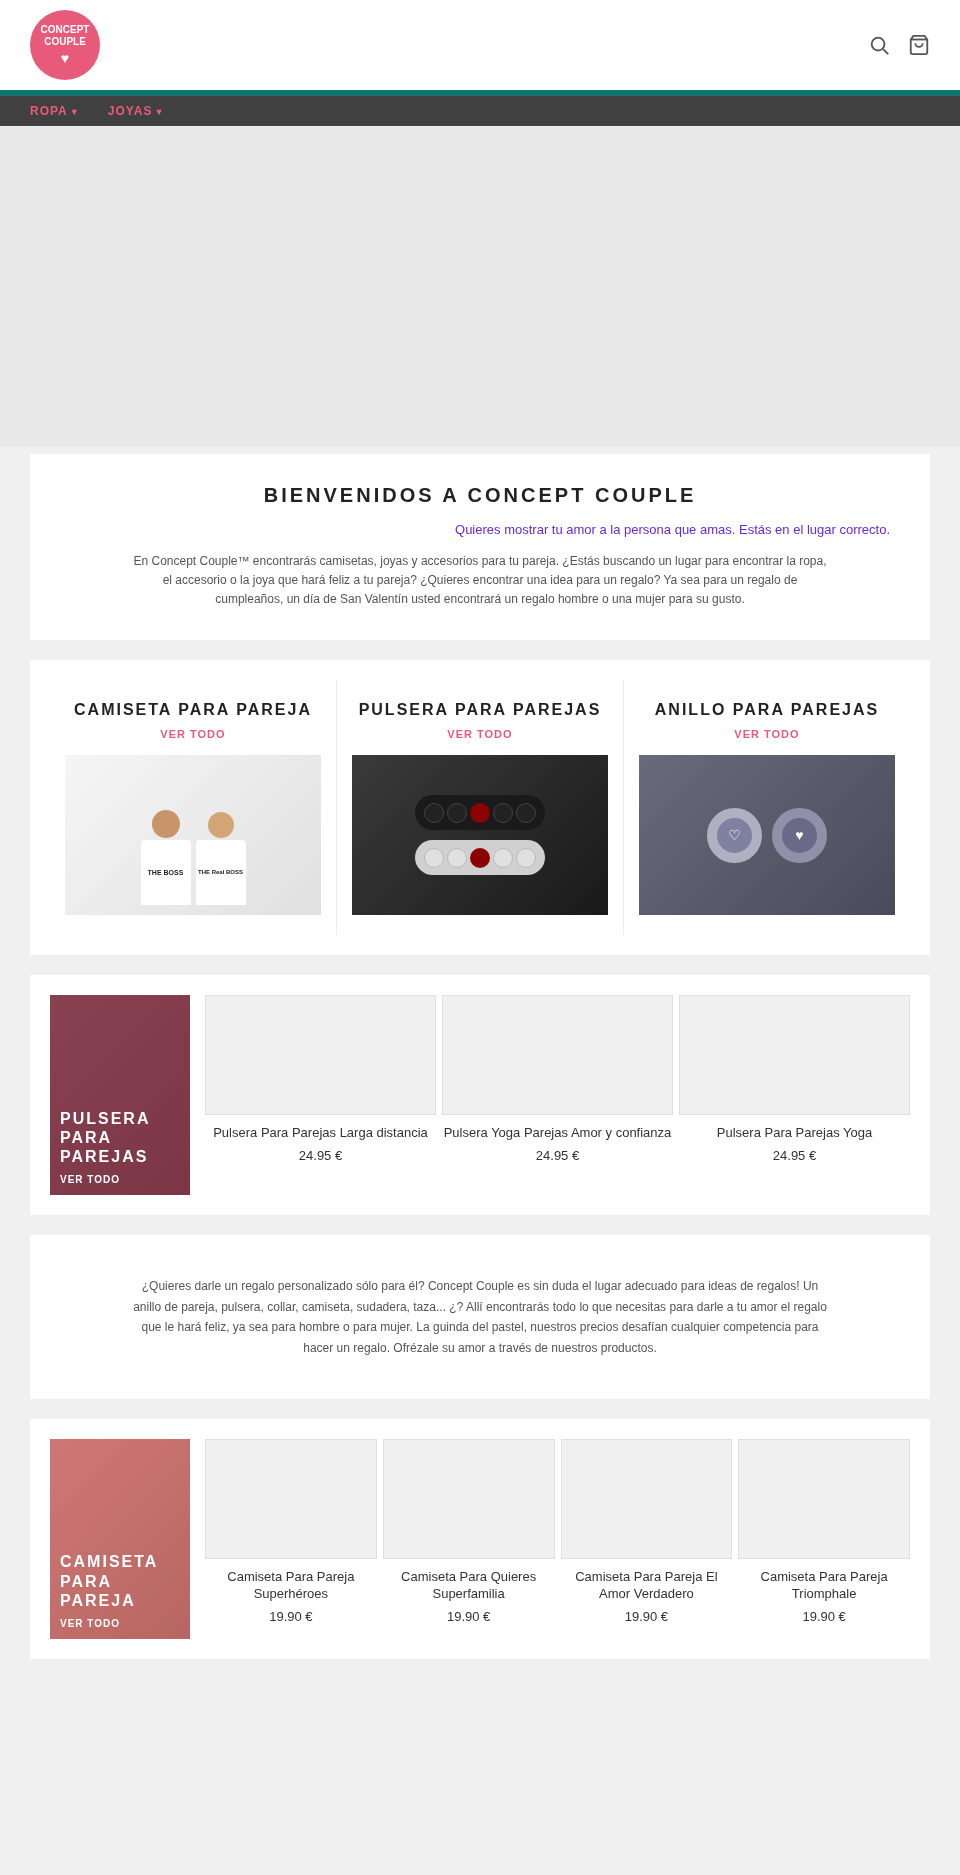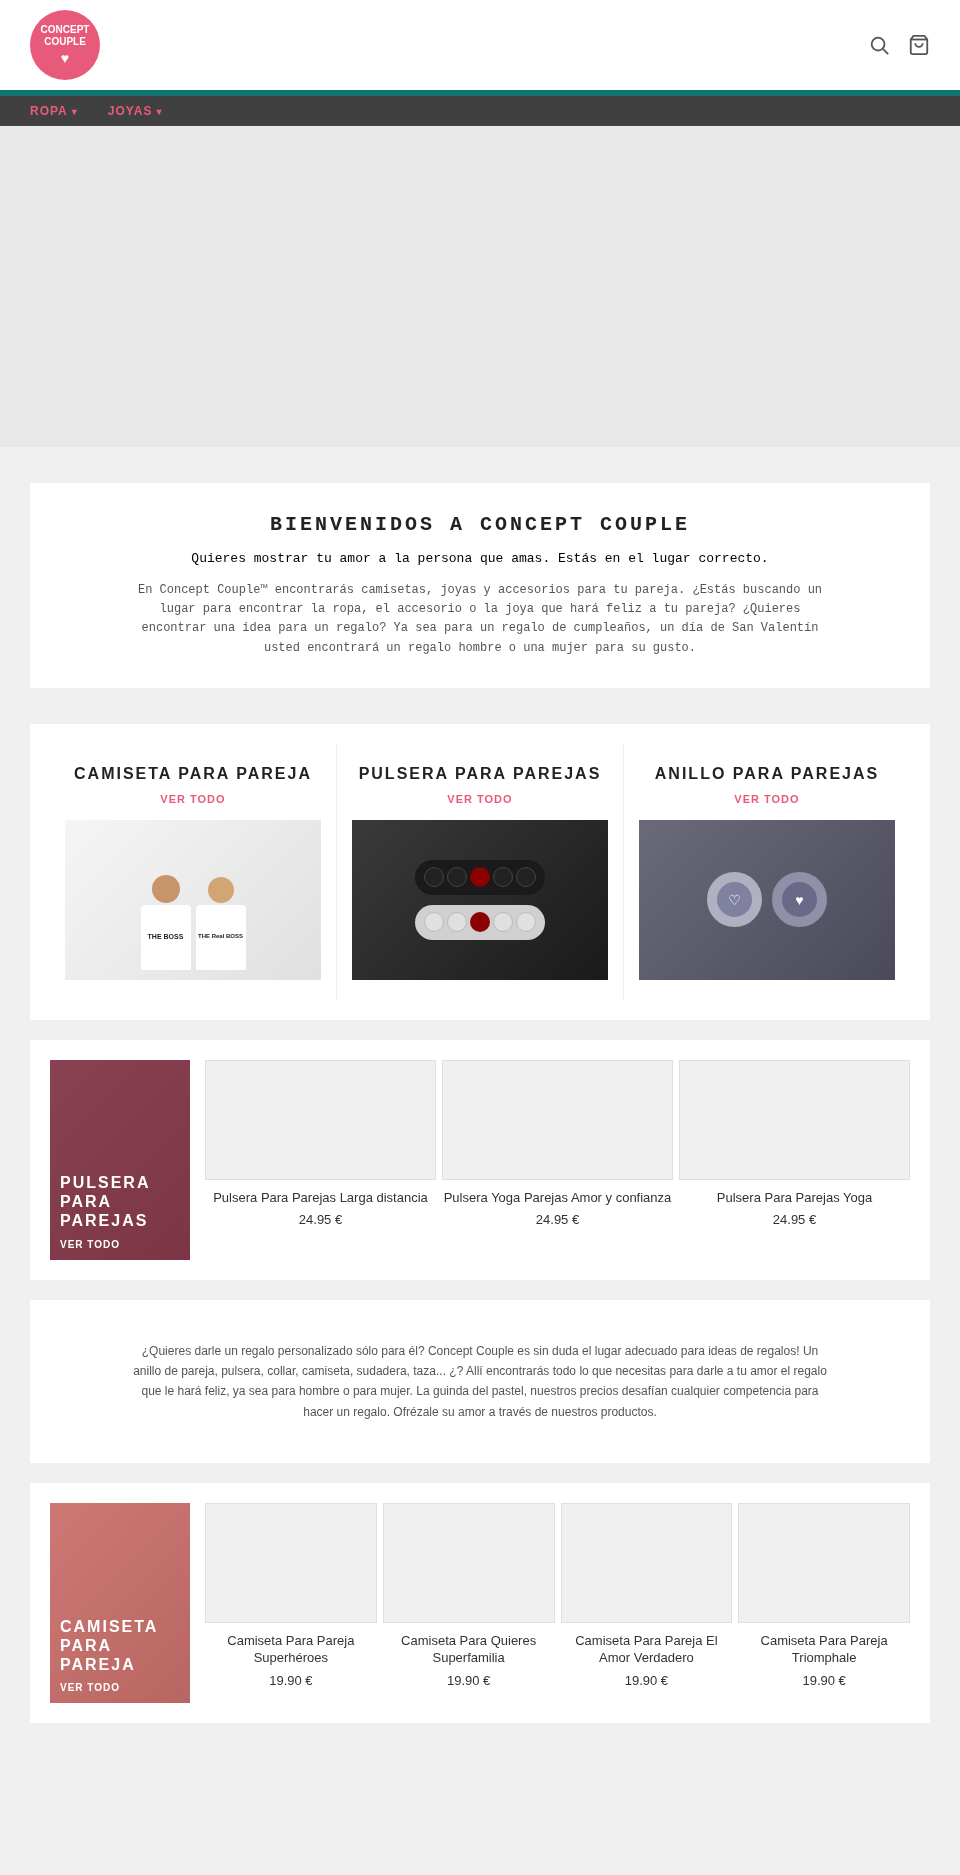--- a/index.html
+++ b/index.html
@@ -60,36 +60,36 @@
       background: #e8e8e8;
       height: 320px;
       display: flex;
       align-items: center;
       justify-content: center;
     }
 
     
     .welcome-section {
       background: #fff;
-      margin: 36px 30px;
+      margin: 7px 30px;
       padding: 30px 40px;
       text-align: center;
-      font-family: Liberation Mono, monospace;
     }
     .welcome-section h1 {
       font-size: 20px;
       font-weight: bold;
       letter-spacing: 3px;
       margin-bottom: 15px;
       color: #222;
     }
     .welcome-section .subtitle {
       font-size: 13px;
-      color: #000000;
+      color: #6d28d9;
       margin-bottom: 15px;
+      text-align: right;
     }
     .welcome-section .body-text {
       font-size: 12px;
       color: #555;
       line-height: 1.6;
       max-width: 700px;
       margin: 0 auto;
     }
 
     

